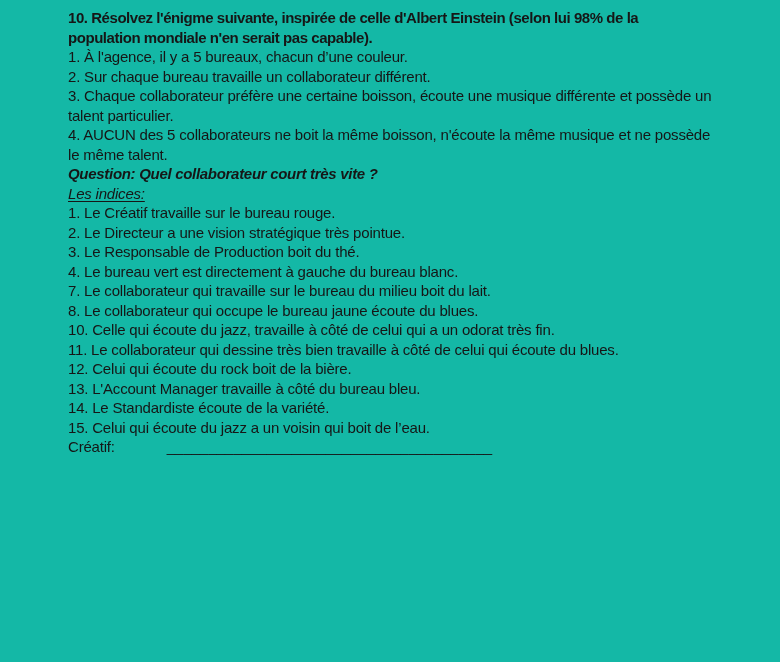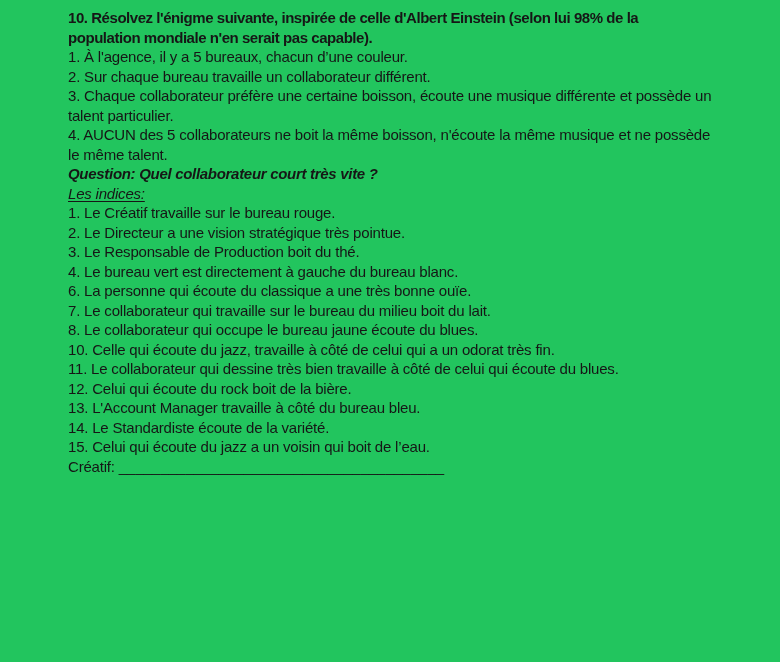--- a/index.html
+++ b/index.html
@@ -5,21 +5,21 @@
   html, body {
     margin: 0;
     padding: 0;
     background: #ffffff;
   }
   .page {
     position: relative;
     box-sizing: border-box;
     width: 780px;
     height: 662px;
-    background: #22c55e;
+    background: #14b8a6;
     padding: 8px 68px 0 68px;
     font-family: "Liberation Sans", "DejaVu Sans", sans-serif;
     font-size: 15px;
     line-height: 19.5px;
     color: #161616;
     letter-spacing: -0.2px;
     overflow: hidden;
   }
   .page p { margin: 0; }
   .title {
@@ -38,20 +38,21 @@
     text-decoration: underline;
     text-underline-offset: 2px;
     font-style: italic;
   }
   .answer-line {
     margin-top: 72px;
   }
   .answer-blank {
     letter-spacing: 0;
     white-space: nowrap;
+    margin-left: 48px;
   }
 </style>
 </head>
 <body>
 
 <div class="page">
 
   <p class="title">10. Résolvez l'énigme suivante, inspirée de celle d'Albert Einstein (selon lui 98% de la population mondiale n'en serait pas capable).</p>
 
   <div class="intro">
@@ -63,21 +64,20 @@
 
   <p class="question">Question: Quel collaborateur court très vite ?</p>
 
   <p class="clues-heading">Les indices:</p>
 
   <div class="clues">
     <p>1. Le Créatif travaille sur le bureau rouge.</p>
     <p>2. Le Directeur a une vision stratégique très pointue.</p>
     <p>3. Le Responsable de Production boit du thé.</p>
     <p>4. Le bureau vert est directement à gauche du bureau blanc.</p>
-    <p>6. La personne qui écoute du classique a une très bonne ouïe.</p>
     <p>7. Le collaborateur qui travaille sur le bureau du milieu boit du lait.</p>
     <p>8. Le collaborateur qui occupe le bureau jaune écoute du blues.</p>
     <p>10. Celle qui écoute du jazz, travaille à côté de celui qui a un odorat très fin.</p>
     <p>11. Le collaborateur qui dessine très bien travaille à côté de celui qui écoute du blues.</p>
     <p>12. Celui qui écoute du rock boit de la bière.</p>
     <p>13. L'Account Manager travaille à côté du bureau bleu.</p>
     <p>14. Le Standardiste écoute de la variété.</p>
     <p>15. Celui qui écoute du jazz a un voisin qui boit de l’eau.</p>
   </div>
 

